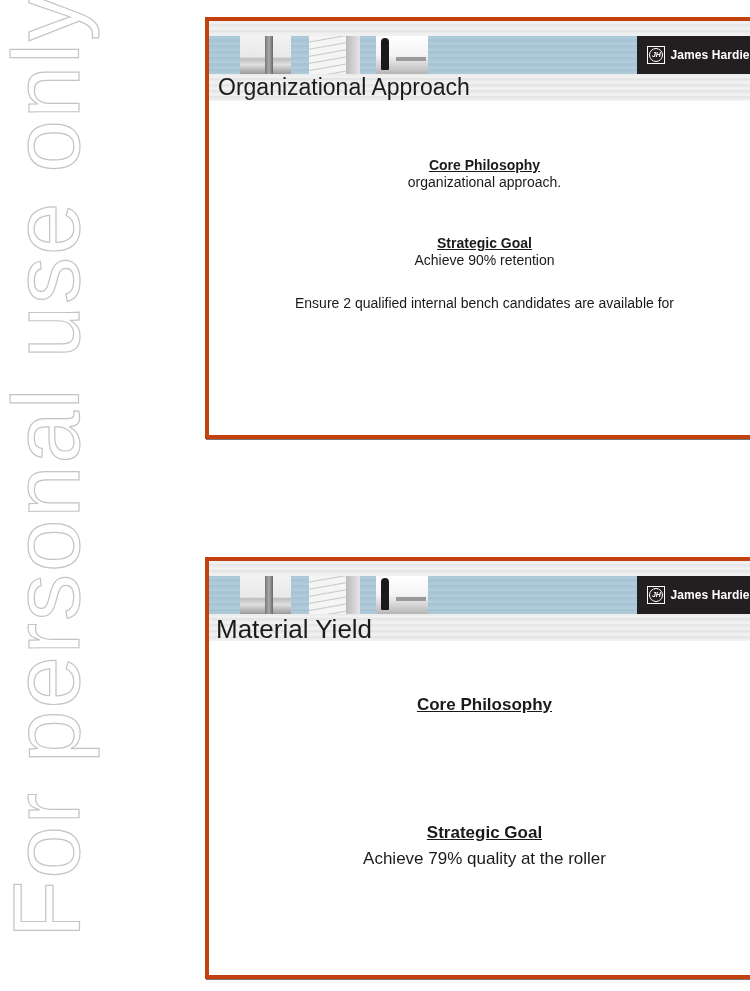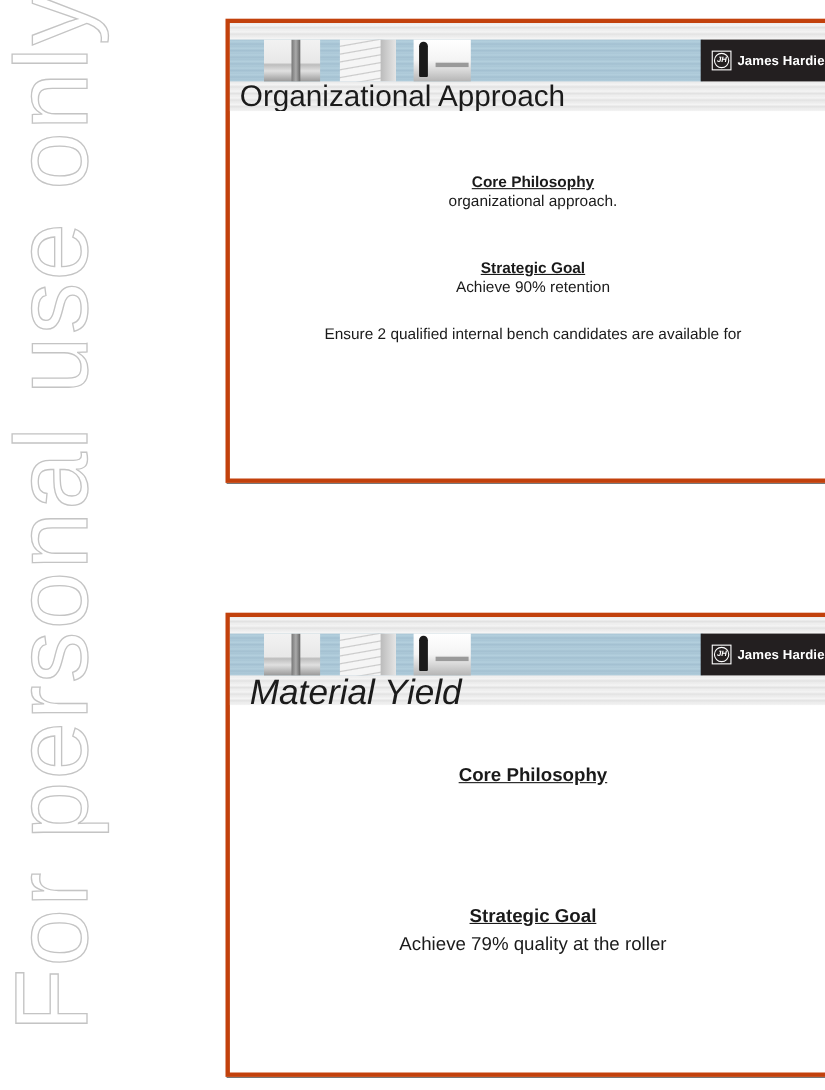--- a/index.html
+++ b/index.html
@@ -29,22 +29,22 @@
   .tile3 .person { position:absolute; left:5px; top:2px; width:8px; height:32px; background:#1a1a1a; border-radius:4px 4px 1px 1px; }
   .tile3 .bench { position:absolute; left:20px; top:21px; width:30px; height:4px; background:#9a9a9a; }
 
   .logo-box { position:absolute; left:428px; top:15px; width:123px; height:38px; background:#231f20;
     display:flex; align-items:center; justify-content:center; gap:5px; }
   .logo-mark { width:18px; height:18px; border:1px solid #fff; box-sizing:border-box; display:flex; align-items:center; justify-content:center; }
   .logo-mark span { width:14px; height:14px; border:1.5px solid #fff; border-radius:50%; box-sizing:border-box;
     font-size:7px; font-weight:bold; font-style:italic; color:#fff; line-height:11px; text-align:center; }
   .logo-text { color:#fff; font-weight:bold; font-size:12px; letter-spacing:0.1px; }
 
-  .title { position:absolute; left:9px; top:50px; font-size:27px; color:#1b1b1b; white-space:nowrap; line-height:32px; }
-  .slide2 .title { left:18px; top:52px; font-size:32px;font-style:italic; }
+  .title { position:absolute; left:9px; top:50px; font-size:23px; color:#1b1b1b; white-space:nowrap; line-height:32px; }
+  .slide2 .title { left:7px; top:52px; font-size:26px; }
 
   .body { position:absolute; left:0; width:551px; text-align:center; }
   .heading { font-weight:bold; text-decoration:underline; }
   .s1 .heading, .s1 p { font-size:14px; line-height:17px; margin:0; }
   .s2 .heading { font-size:17px; line-height:21px; }
   .s2 p { font-size:17px; line-height:21px; margin:0; }
 </style>
 </head>
 <body>
 

